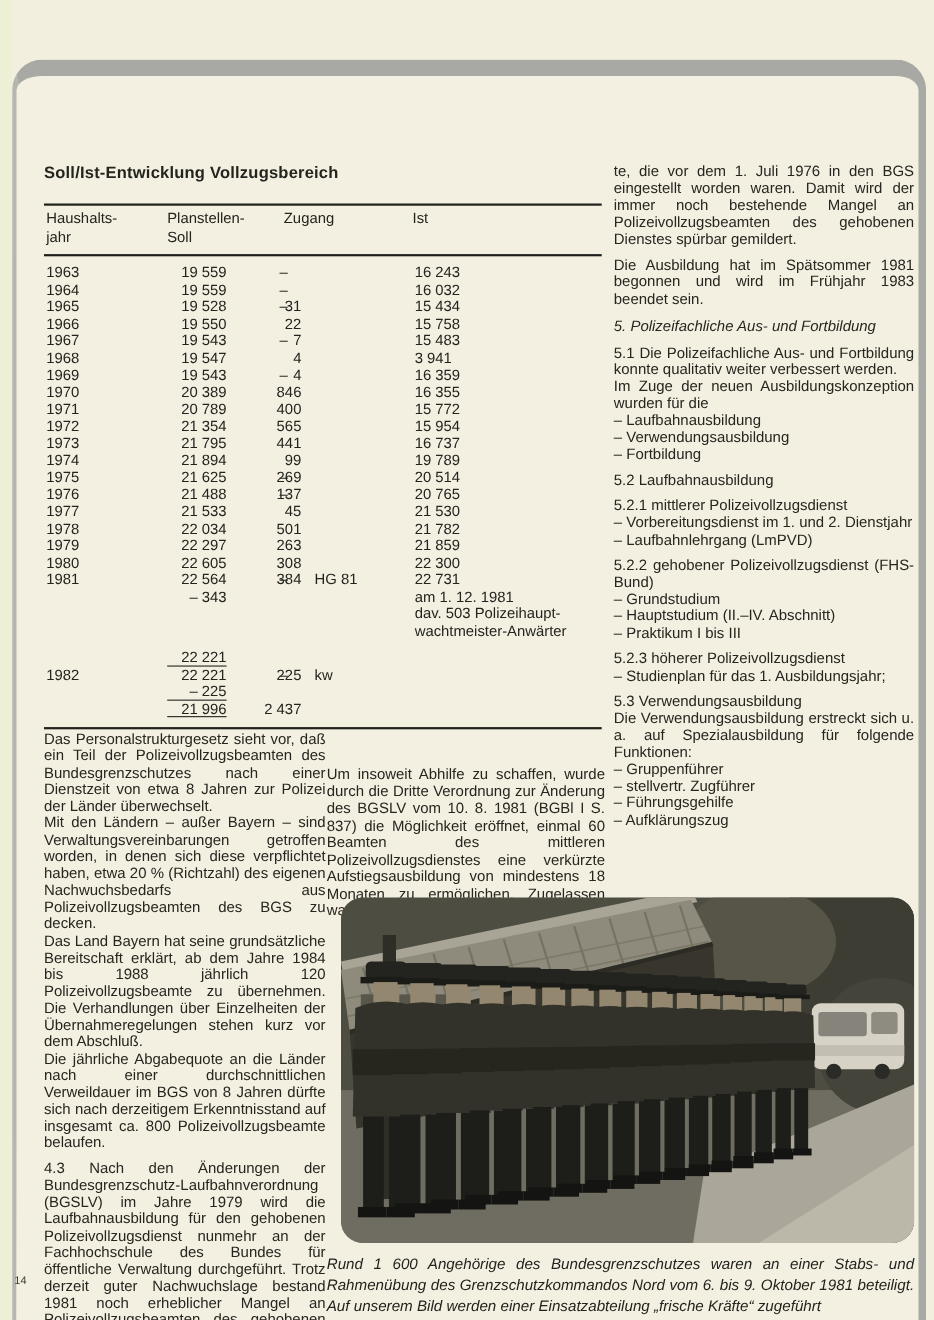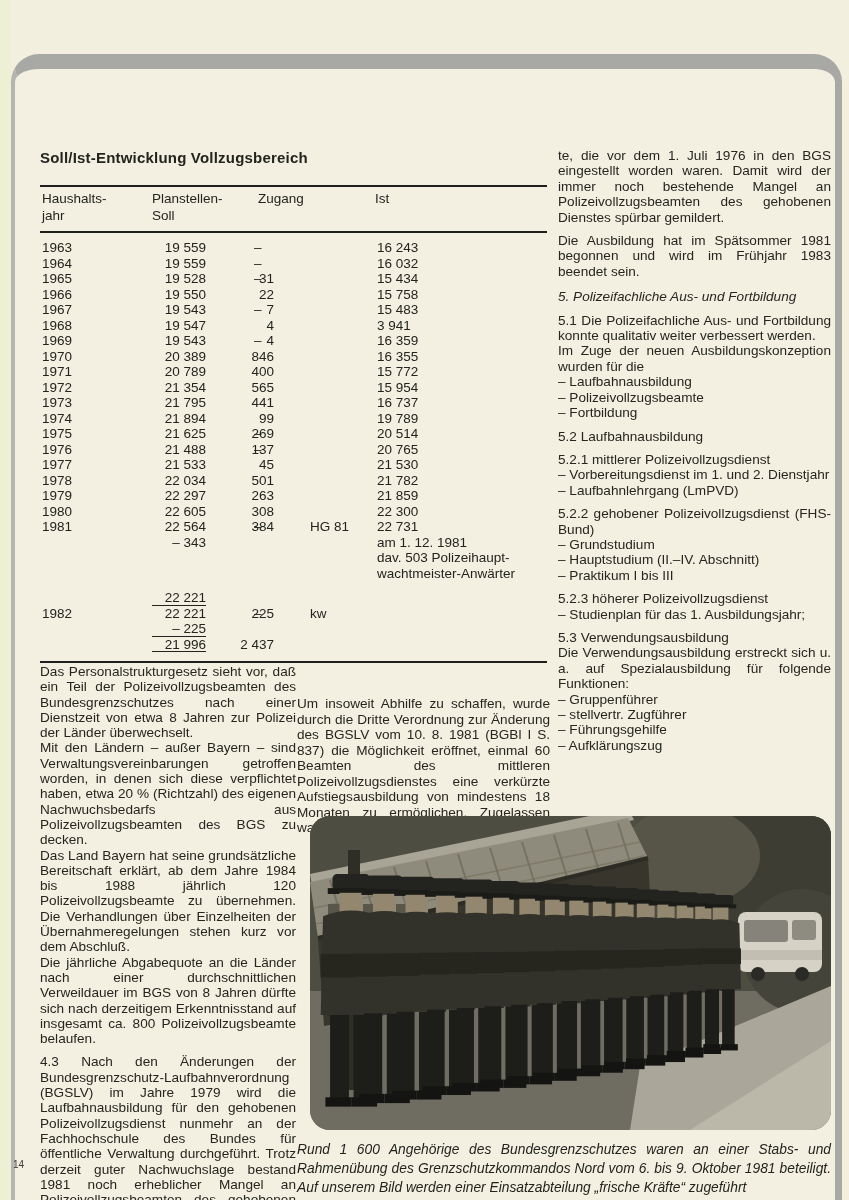--- a/index.html
+++ b/index.html
@@ -22,21 +22,21 @@
   .th-year { width:110px; } .th-soll { width:106px; } .th-zug { width:117px; } .th-ist { flex:1; }
   .t-rows { padding:7px 0 9px 2px; }
   .trow { position:relative; display:flex; height:15.5px; line-height:15.5px; }
   .trow.spacer { height:9px; }
   .cy { width:110px; }
   .cs { width:54px; text-align:right; white-space:pre; }
   .cs.u { border-bottom:1.6px solid #22221e; }
   .cz { position:relative; width:80px; }
   .zsign { position:absolute; left:48px; font-style:normal; }
   .znum { position:absolute; right:12px; font-weight:normal; }
-  .czs { margin-left:24px; }
+  .czs { margin-left:0; }
   .ci { position:absolute; left:335px; white-space:nowrap; }
   
   .col { position:absolute; font-size:13.6px; color:#26261f; }
   .left-col  { left:40px;  top:664px; width:256px; line-height:15.3px; }
   .mid-col   { left:297px; top:696px; width:253px; line-height:15.5px; }
   .right-col { left:558px; top:148px; width:273px; line-height:15.4px; }
   .blk.p { text-align:justify; }
   .blk.gap { margin-top:8px; }
   .blk.hi { font-style:italic; margin-top:10px; }
   .blk.item { padding-left:11px; text-indent:-11px; }
@@ -312,21 +312,21 @@
     <div class="rule"></div>
   </div>
 
   <div class="col right-col" id="right-col">
       <div class="blk p">te, die vor dem 1. Juli 1976 in den BGS eingestellt worden waren. Damit wird der immer noch bestehende Mangel an Polizeivollzugsbeamten des gehobenen Dienstes spürbar gemildert.</div>
       <div class="blk p gap">Die Ausbildung hat im Spätsommer 1981 begonnen und wird im Frühjahr 1983 beendet sein.</div>
       <div class="blk hi">5. Polizeifachliche Aus- und Fortbildung</div>
       <div class="blk p gap">5.1 Die Polizeifachliche Aus- und Fortbildung konnte qualitativ weiter verbessert werden.</div>
       <div class="blk p">Im Zuge der neuen Ausbildungskonzeption wurden für die</div>
       <div class="blk item">– Laufbahnausbildung</div>
-      <div class="blk item">– Polizeivollzugsbeamte</div>
+      <div class="blk item">– Verwendungsausbildung</div>
       <div class="blk item">– Fortbildung</div>
       <div class="blk p gap">5.2 Laufbahnausbildung</div>
       <div class="blk p gap">5.2.1 mittlerer Polizeivollzugsdienst</div>
       <div class="blk item">– Vorbereitungsdienst im 1. und 2. Dienstjahr</div>
       <div class="blk item">– Laufbahnlehrgang (LmPVD)</div>
       <div class="blk p gap">5.2.2 gehobener Polizeivollzugsdienst (FHS-Bund)</div>
       <div class="blk item">– Grundstudium</div>
       <div class="blk item">– Hauptstudium (II.–IV. Abschnitt)</div>
       <div class="blk item">– Praktikum I bis III</div>
       <div class="blk p gap">5.2.3 höherer Polizeivollzugsdienst</div>

